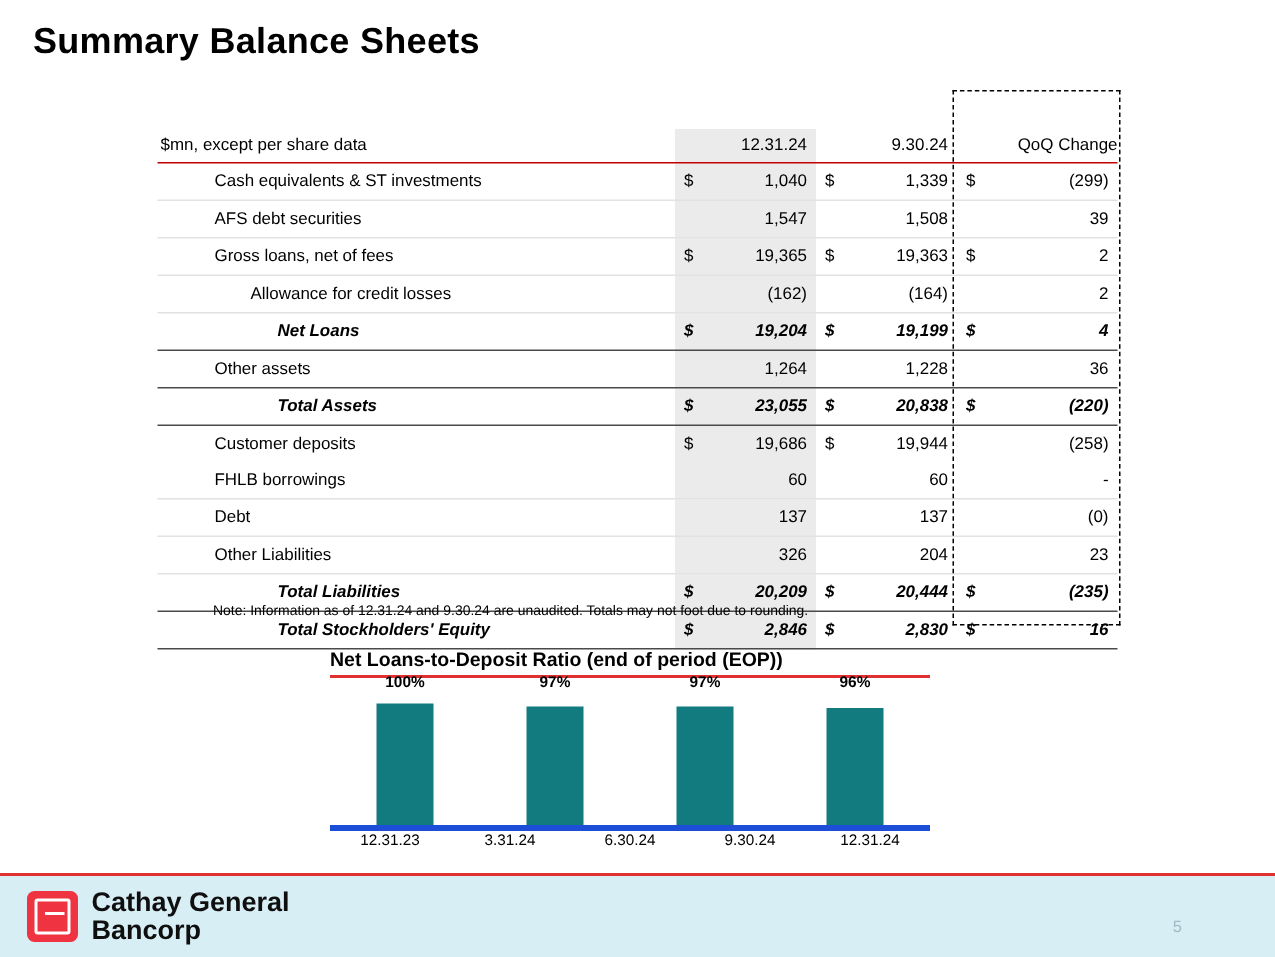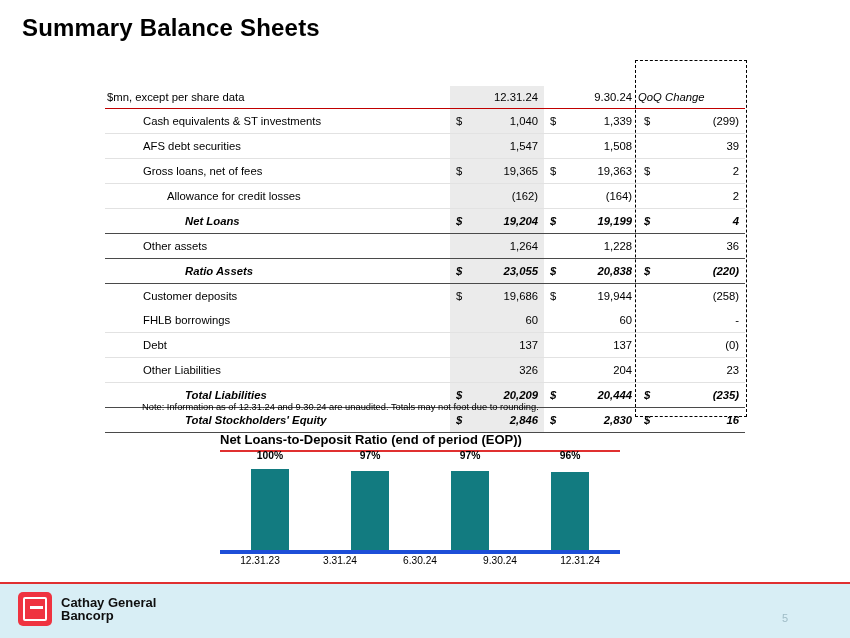--- a/index.html
+++ b/index.html
@@ -68,21 +68,21 @@
   
   .shade { background: #ebebeb; }
 
   
   tr.hdr td {
     height: 22px;
     font-size: 11.3px;
     color: #000;
   }
   tr.hdr td.num, tr.hdr td.hdr-qoq { text-align: right; padding-right: 6px !important; }
-  tr.hdr td.hdr-qoq { text-align: left; padding-right: 0 !important; font-style: italic; }
+  tr.hdr td.hdr-qoq { text-align: right; padding-right: 0 !important; }
 
   
   tr.rule-red td { border-bottom: 1.6px solid #c00000; }
   tr.light td    { border-bottom: 1px solid #e2e2e2; }
   tr.thick-top td    { border-top: 1.3px solid #4a4a4a; }
   tr.thick-bottom td { border-bottom: 1.3px solid #4a4a4a; }
   tr.bold td { font-weight: bold; font-style: italic; }
 
   
   .qoq-box {
@@ -201,21 +201,21 @@
   }
   .logo-mark::after {
     content: "";
     position: absolute;
     left: 12px; top: 14px;
     width: 13px; height: 2.5px;
     background: #ffffff;
   }
   .logo-text {
     margin-left: 9px;
-    font-size: 13px;
+    font-size: 18px;
     font-weight: bold;
     line-height: 1.03;
     color: #0f0f0f;
   }
   .page-num {
     position: absolute;
     right: 62px;
     top: 28px;
     font-size: 11px;
     color: #9fbcc6;
@@ -294,21 +294,21 @@
         <tr class="">
           <td class="lbl-1">Other assets</td>
           <td class="shade sym"></td>
           <td class="shade num">1,264</td>
           <td class="sym"></td>
           <td class="num">1,228</td>
           <td class="sym"></td>
           <td class="num">36</td>
         </tr>
         <tr class="bold thick-top thick-bottom">
-          <td class="lbl-b">Ratio Assets</td>
+          <td class="lbl-b">Total Assets</td>
           <td class="shade sym">$</td>
           <td class="shade num">23,055</td>
           <td class="sym">$</td>
           <td class="num">20,838</td>
           <td class="sym">$</td>
           <td class="num">(220)</td>
         </tr>
         <tr class="">
           <td class="lbl-1">Customer deposits</td>
           <td class="shade sym">$</td>

